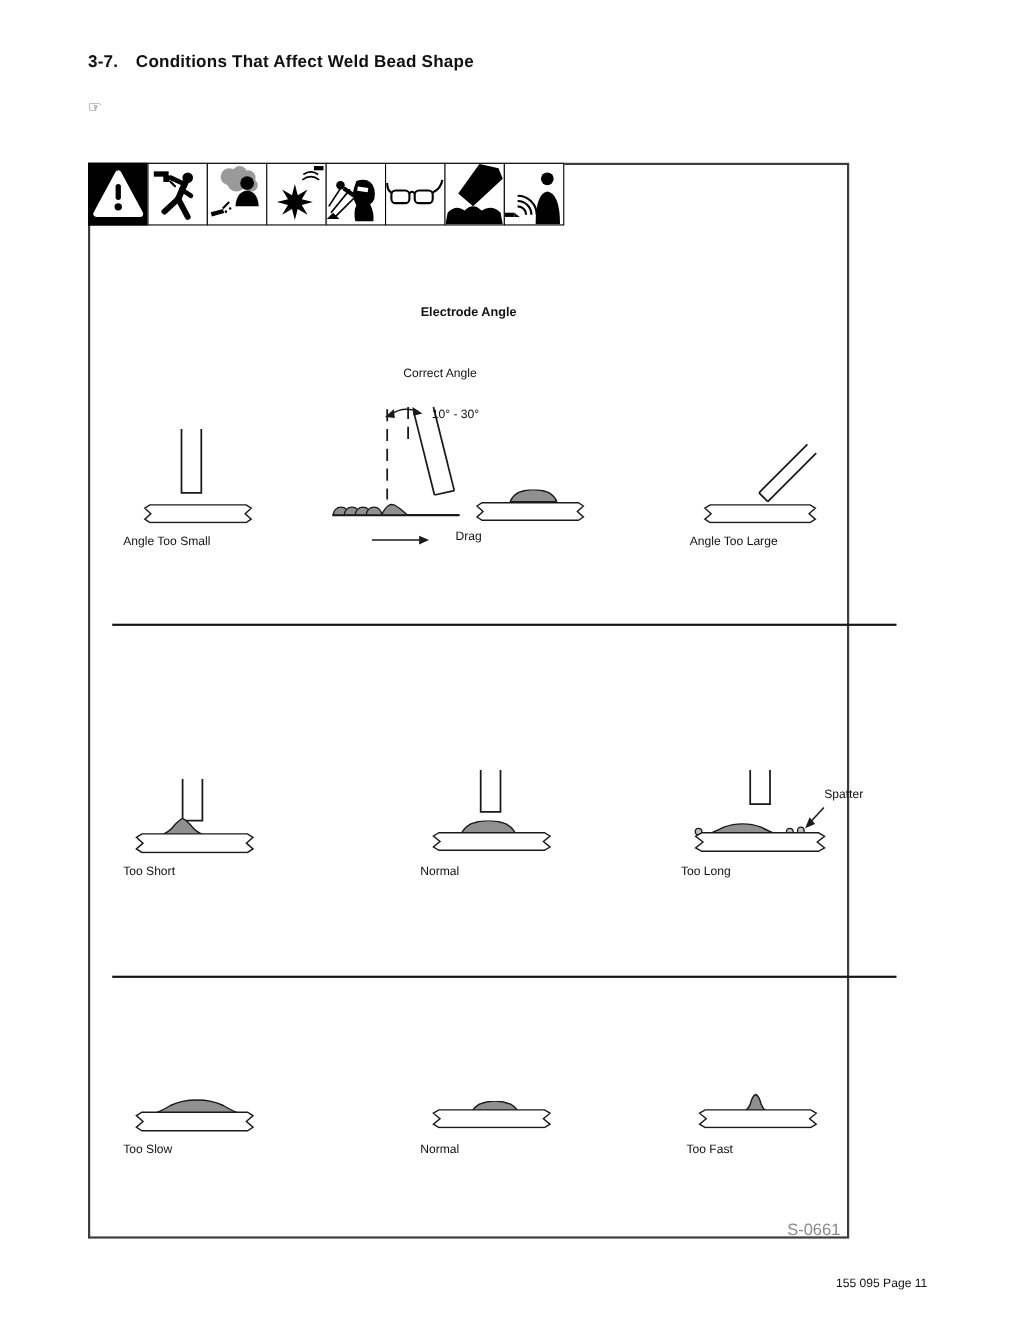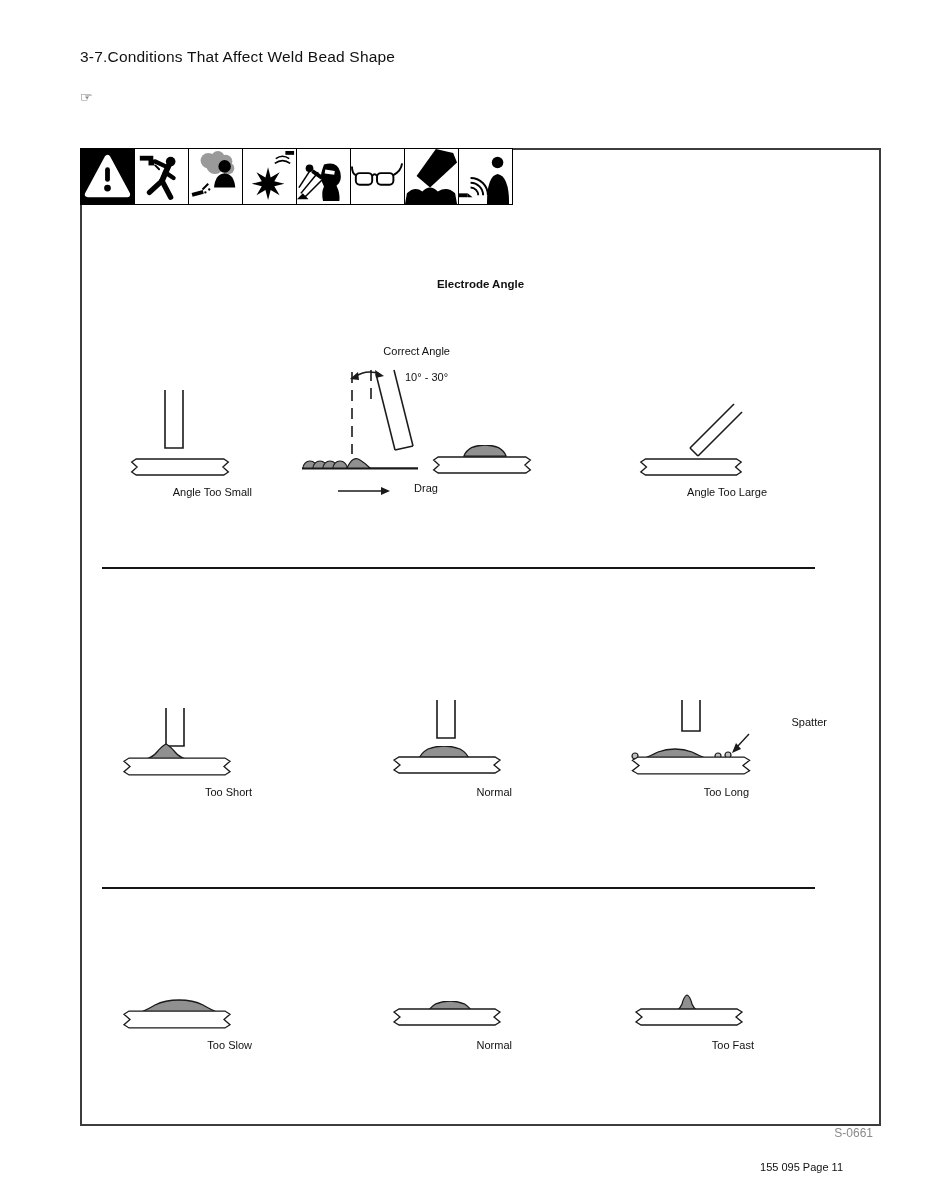--- a/index.html
+++ b/index.html
@@ -1,30 +1,30 @@
 <!DOCTYPE html>
 <html><head>
 <meta charset="utf-8">
 <style>
   html,body{margin:0;padding:0;background:#fff;}
   #page{position:relative;width:927px;height:1200px;background:#fff;overflow:hidden;
         font-family:"Liberation Sans",sans-serif;color:#111;}
   .abs{position:absolute;}
-  .page-title{left:80px;top:48px;font-size:15.5px;font-weight:normal;display:flex;letter-spacing:.2px;}
+  .page-title{left:80px;top:48px;font-size:15.5px;font-weight:bold;display:flex;gap:16px;letter-spacing:.2px;}
   .note{left:80px;top:90px;font-size:11.5px;font-style:italic;display:flex;align-items:center;gap:6px;}
   .note .hand{font-style:normal;font-size:14px;line-height:1;}
-  .figure-box{left:80px;top:148px;width:801px;height:978px;border:2px solid #3d3d3d;box-sizing:border-box;}
+  .figure-box{left:80px;top:148px;width:692px;height:978px;border:2px solid #3d3d3d;box-sizing:border-box;}
   .icon-strip{position:absolute;left:-2px;top:-2px;display:flex;}
   .icon-cell{width:55px;height:57px;border:1px solid #000;margin-left:-1px;background:#fff;
              display:flex;align-items:center;justify-content:center;box-sizing:border-box;}
   .icon-cell:first-child{margin-left:0;background:#000;}
   .sec-title{position:absolute;left:0;width:100%;text-align:center;font-weight:bold;font-size:11.5px;}
-  .dlabel{position:absolute;font-size:11px;text-align:right;color:#111;}
+  .dlabel{position:absolute;font-size:11px;text-align:left;color:#111;}
   .divider{position:absolute;height:2px;background:#161616;}
-  .draw-num{position:absolute;right:6px;top:960px;font-size:12px;color:#8a8a8a;margin-top:16px;}
+  .draw-num{position:absolute;right:6px;top:960px;font-size:15px;color:#8a8a8a;}
   .page-footer{right:84px;top:1161px;font-size:11px;}
   svg{display:block;}
 </style>
 </head>
 <body>
 
 <div id="page">
 
   <div class="abs page-title">
     <span>3-7.</span>
@@ -140,34 +140,34 @@
     <div class="sec-title" style="top:128px">Electrode Angle</div>
 
     <svg class="abs" style="left:81px;top:240px" width="22" height="60" viewBox="0 0 22 60">
       <path d="M2,0 V58 H20 V0" fill="none" stroke="#1a1a1a" stroke-width="1.6"></path>
     </svg>
     <svg class="abs" style="left:46px;top:308px" width="104" height="18" viewBox="0 0 114 18" preserveAspectRatio="none">
       <path d="M9,1 H105 L110,4 L104,9 L110,14 L105,17 H9 L4,14 L10,9 L4,4 Z" fill="#fff" stroke="#1a1a1a" stroke-width="1.3" vector-effect="non-scaling-stroke"></path>
     </svg>
     <div class="dlabel" style="left:30px;top:336px;width:140px">Angle Too Small</div>
 
-    <div class="dlabel" style="left:268px;top:195px;width:100px;text-align:right">Correct Angle</div>
+    <div class="dlabel" style="left:268px;top:184px;width:100px;text-align:center">Correct Angle</div>
     <svg class="abs" style="left:256px;top:212px" width="130" height="96" viewBox="0 0 130 96">
       <g stroke="#1a1a1a" stroke-width="1.6" fill="none">
         <path d="M14,10 V92" stroke-dasharray="11 7"></path>
         <path d="M33,8 V42" stroke-dasharray="11 7"></path>
         <path d="M38,12 L57,88"></path>
         <path d="M56,8 L75,84"></path>
         <path d="M57,88 L75,84"></path>
       </g>
       <path d="M17,15 Q28,7 42,12" fill="none" stroke="#1a1a1a" stroke-width="1.4"></path>
       <polygon points="12,17 20,10 21,18" fill="#1a1a1a"></polygon>
       <polygon points="46,14 37,8 38,16" fill="#1a1a1a"></polygon>
     </svg>
-    <div class="dlabel" style="left:323px;top:221px;width:80px;text-align:left">10° - 30°</div>
+    <div class="dlabel" style="left:292px;top:221px;width:80px;text-align:center">10° - 30°</div>
     <svg class="abs" style="left:220px;top:303px" width="116" height="17" viewBox="0 0 116 17">
       <path d="M0,15.3 H116" stroke="#1a1a1a" stroke-width="2.2"></path>
       <g fill="#909090" stroke="#1a1a1a" stroke-width="1.2">
         <path d="M1,15 A7,7 0 0 1 15,15 Z"></path>
         <path d="M11,15 A7,7 0 0 1 25,15 Z"></path>
         <path d="M21,15 A7,7 0 0 1 35,15 Z"></path>
         <path d="M31,15 A7,7 0 0 1 45,15 Z"></path>
         <path d="M45,15 Q51,2 58,7 Q63,10 68,15 Z"></path>
       </g>
     </svg>
@@ -227,21 +227,21 @@
       <path d="M20,12 Q25,10 33,6 Q41,3 50,3 Q59,3 67,6 Q75,10 80,12 Z" fill="#909090" stroke="#1a1a1a" stroke-width="1.3"></path>
       <g fill="#bfbfbf" stroke="#1a1a1a" stroke-width="1.2">
         <circle cx="10" cy="10" r="3"></circle>
         <circle cx="93" cy="10" r="3"></circle>
         <circle cx="103" cy="9" r="3"></circle>
       </g>
     </svg>
     <svg class="abs" style="left:546px;top:606px" width="126" height="19" viewBox="0 0 114 18" preserveAspectRatio="none">
       <path d="M9,1 H105 L110,4 L104,9 L110,14 L105,17 H9 L4,14 L10,9 L4,4 Z" fill="#fff" stroke="#1a1a1a" stroke-width="1.3" vector-effect="non-scaling-stroke"></path>
     </svg>
-    <div class="dlabel" style="left:675px;top:566px;width:70px;text-align:right">Spatter</div>
+    <div class="dlabel" style="left:650px;top:566px;width:70px;text-align:center">Spatter</div>
     <svg class="abs" style="left:647px;top:582px" width="24" height="24" viewBox="0 0 24 24">
       <path d="M20,2 L8,15" stroke="#1a1a1a" stroke-width="1.4"></path>
       <polygon points="3,21 12,17 7,11" fill="#1a1a1a"></polygon>
     </svg>
     <div class="dlabel" style="left:537px;top:636px;width:130px">Too Long</div>
 
     <div class="divider" style="left:20px;top:737px;width:713px"></div>
 
 
     <svg class="abs" style="left:55px;top:849px" width="84" height="15" viewBox="0 0 84 15">

